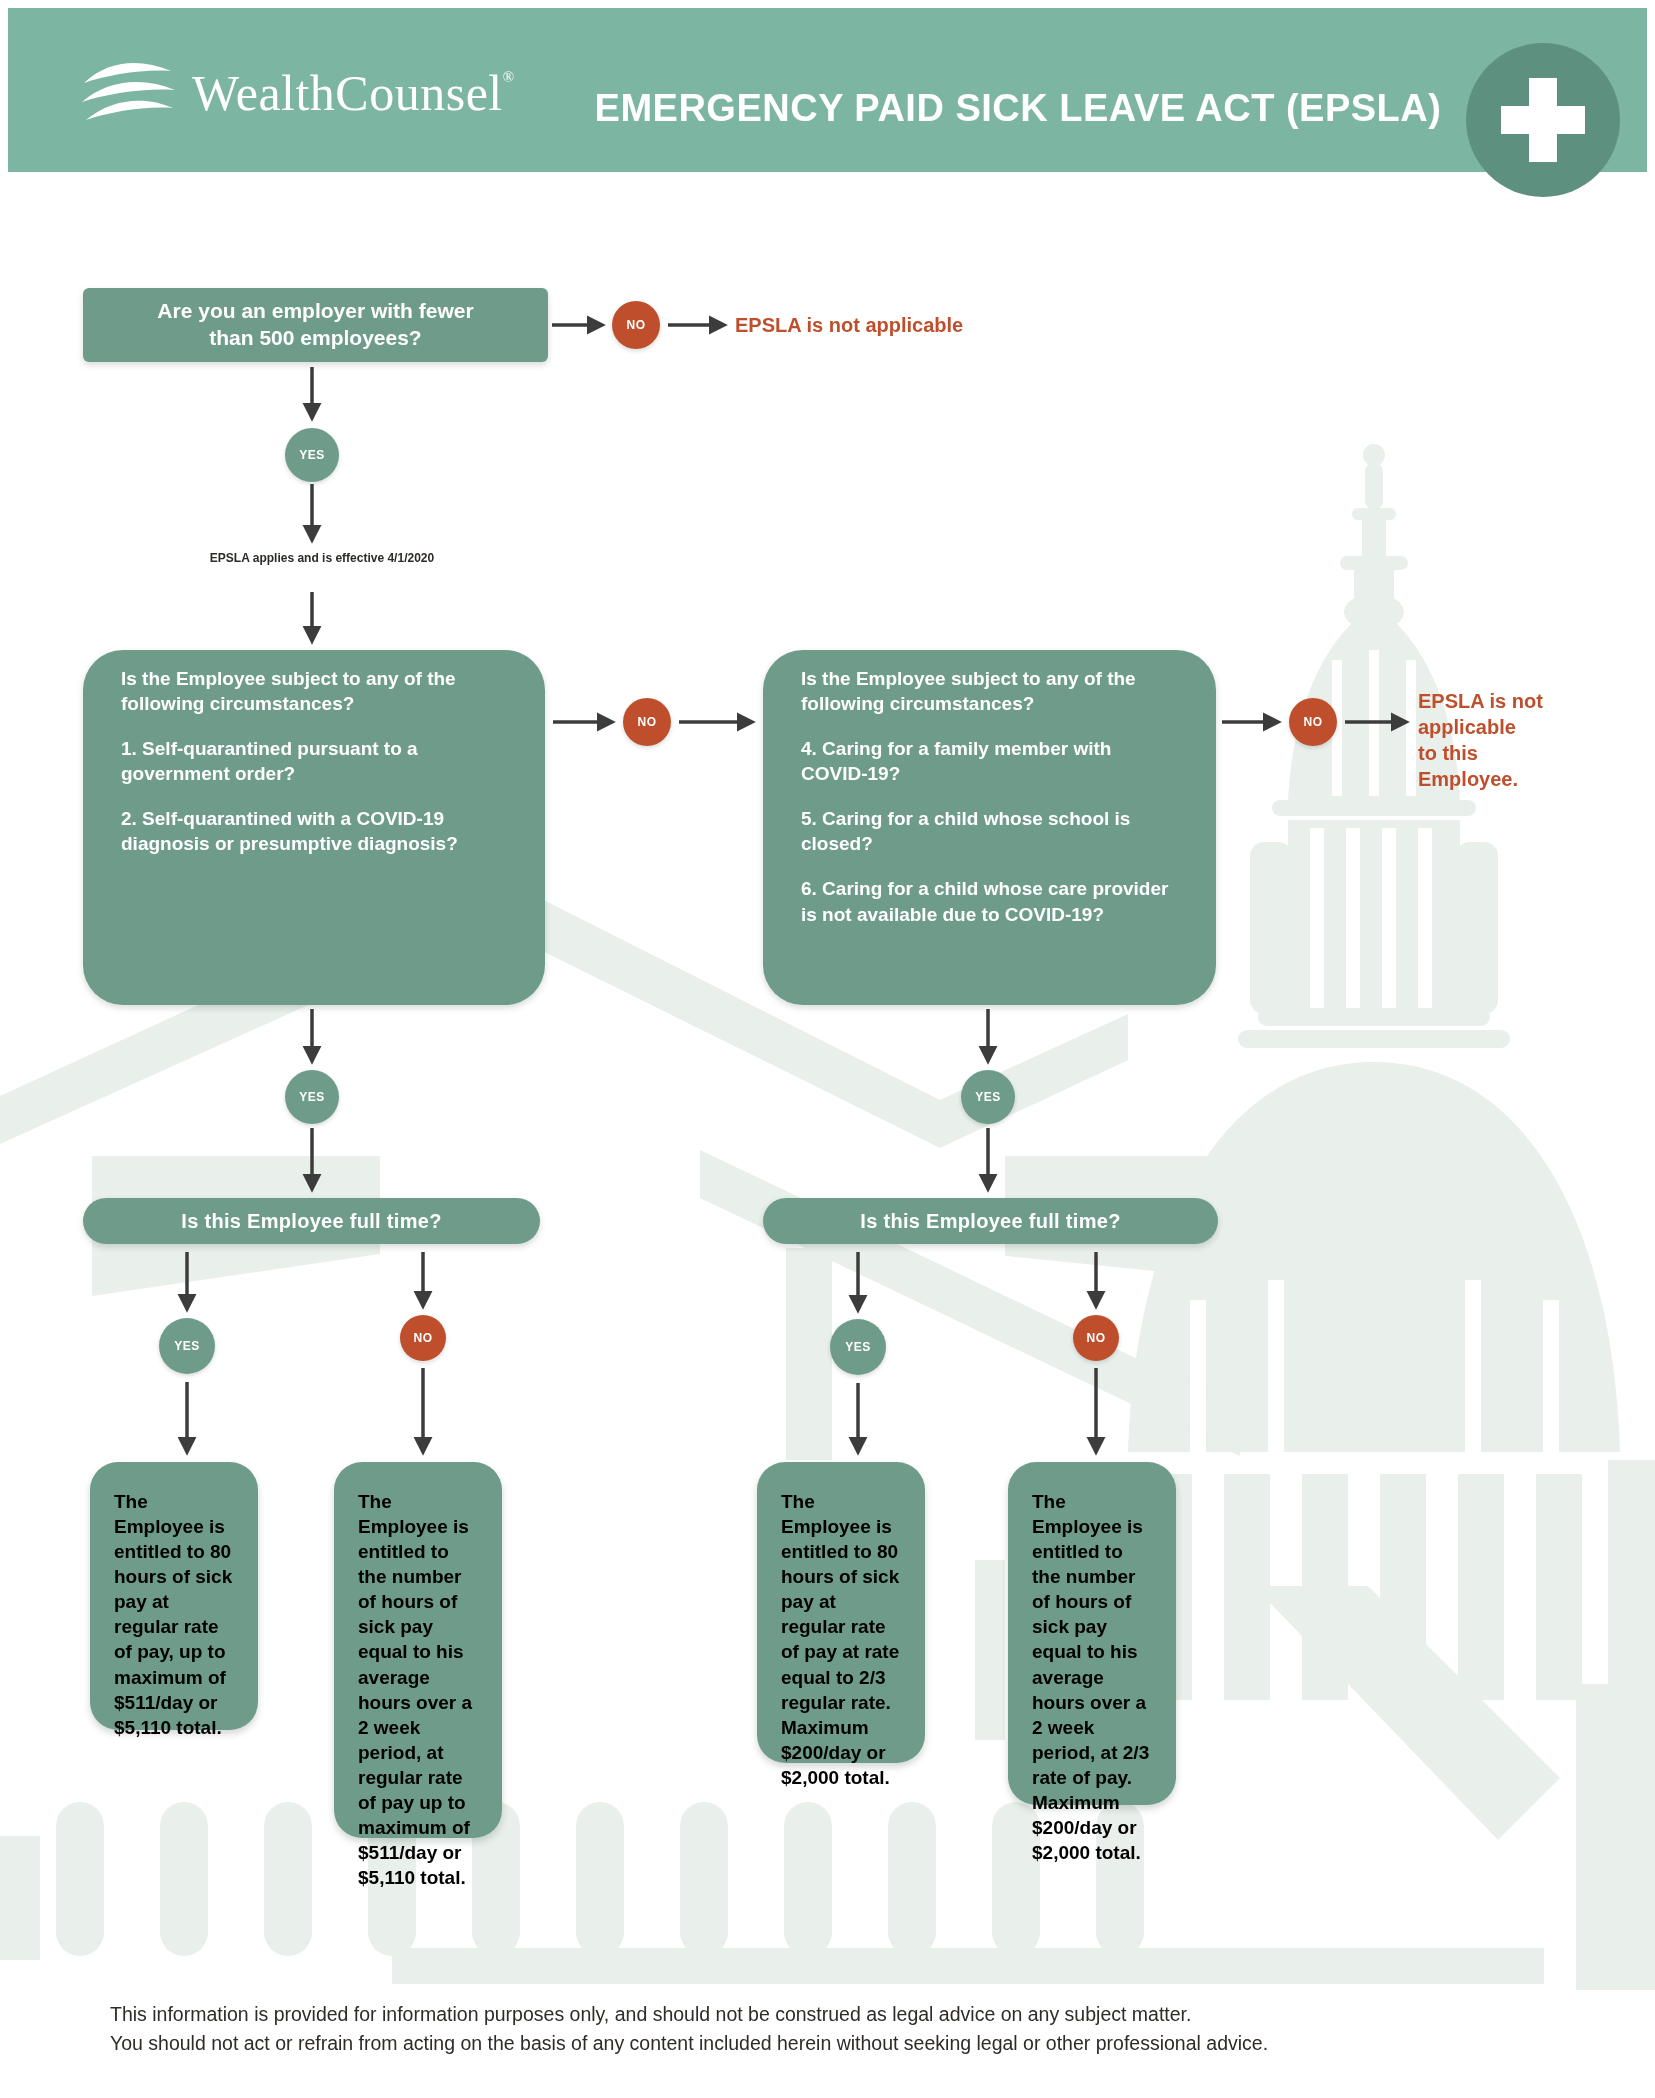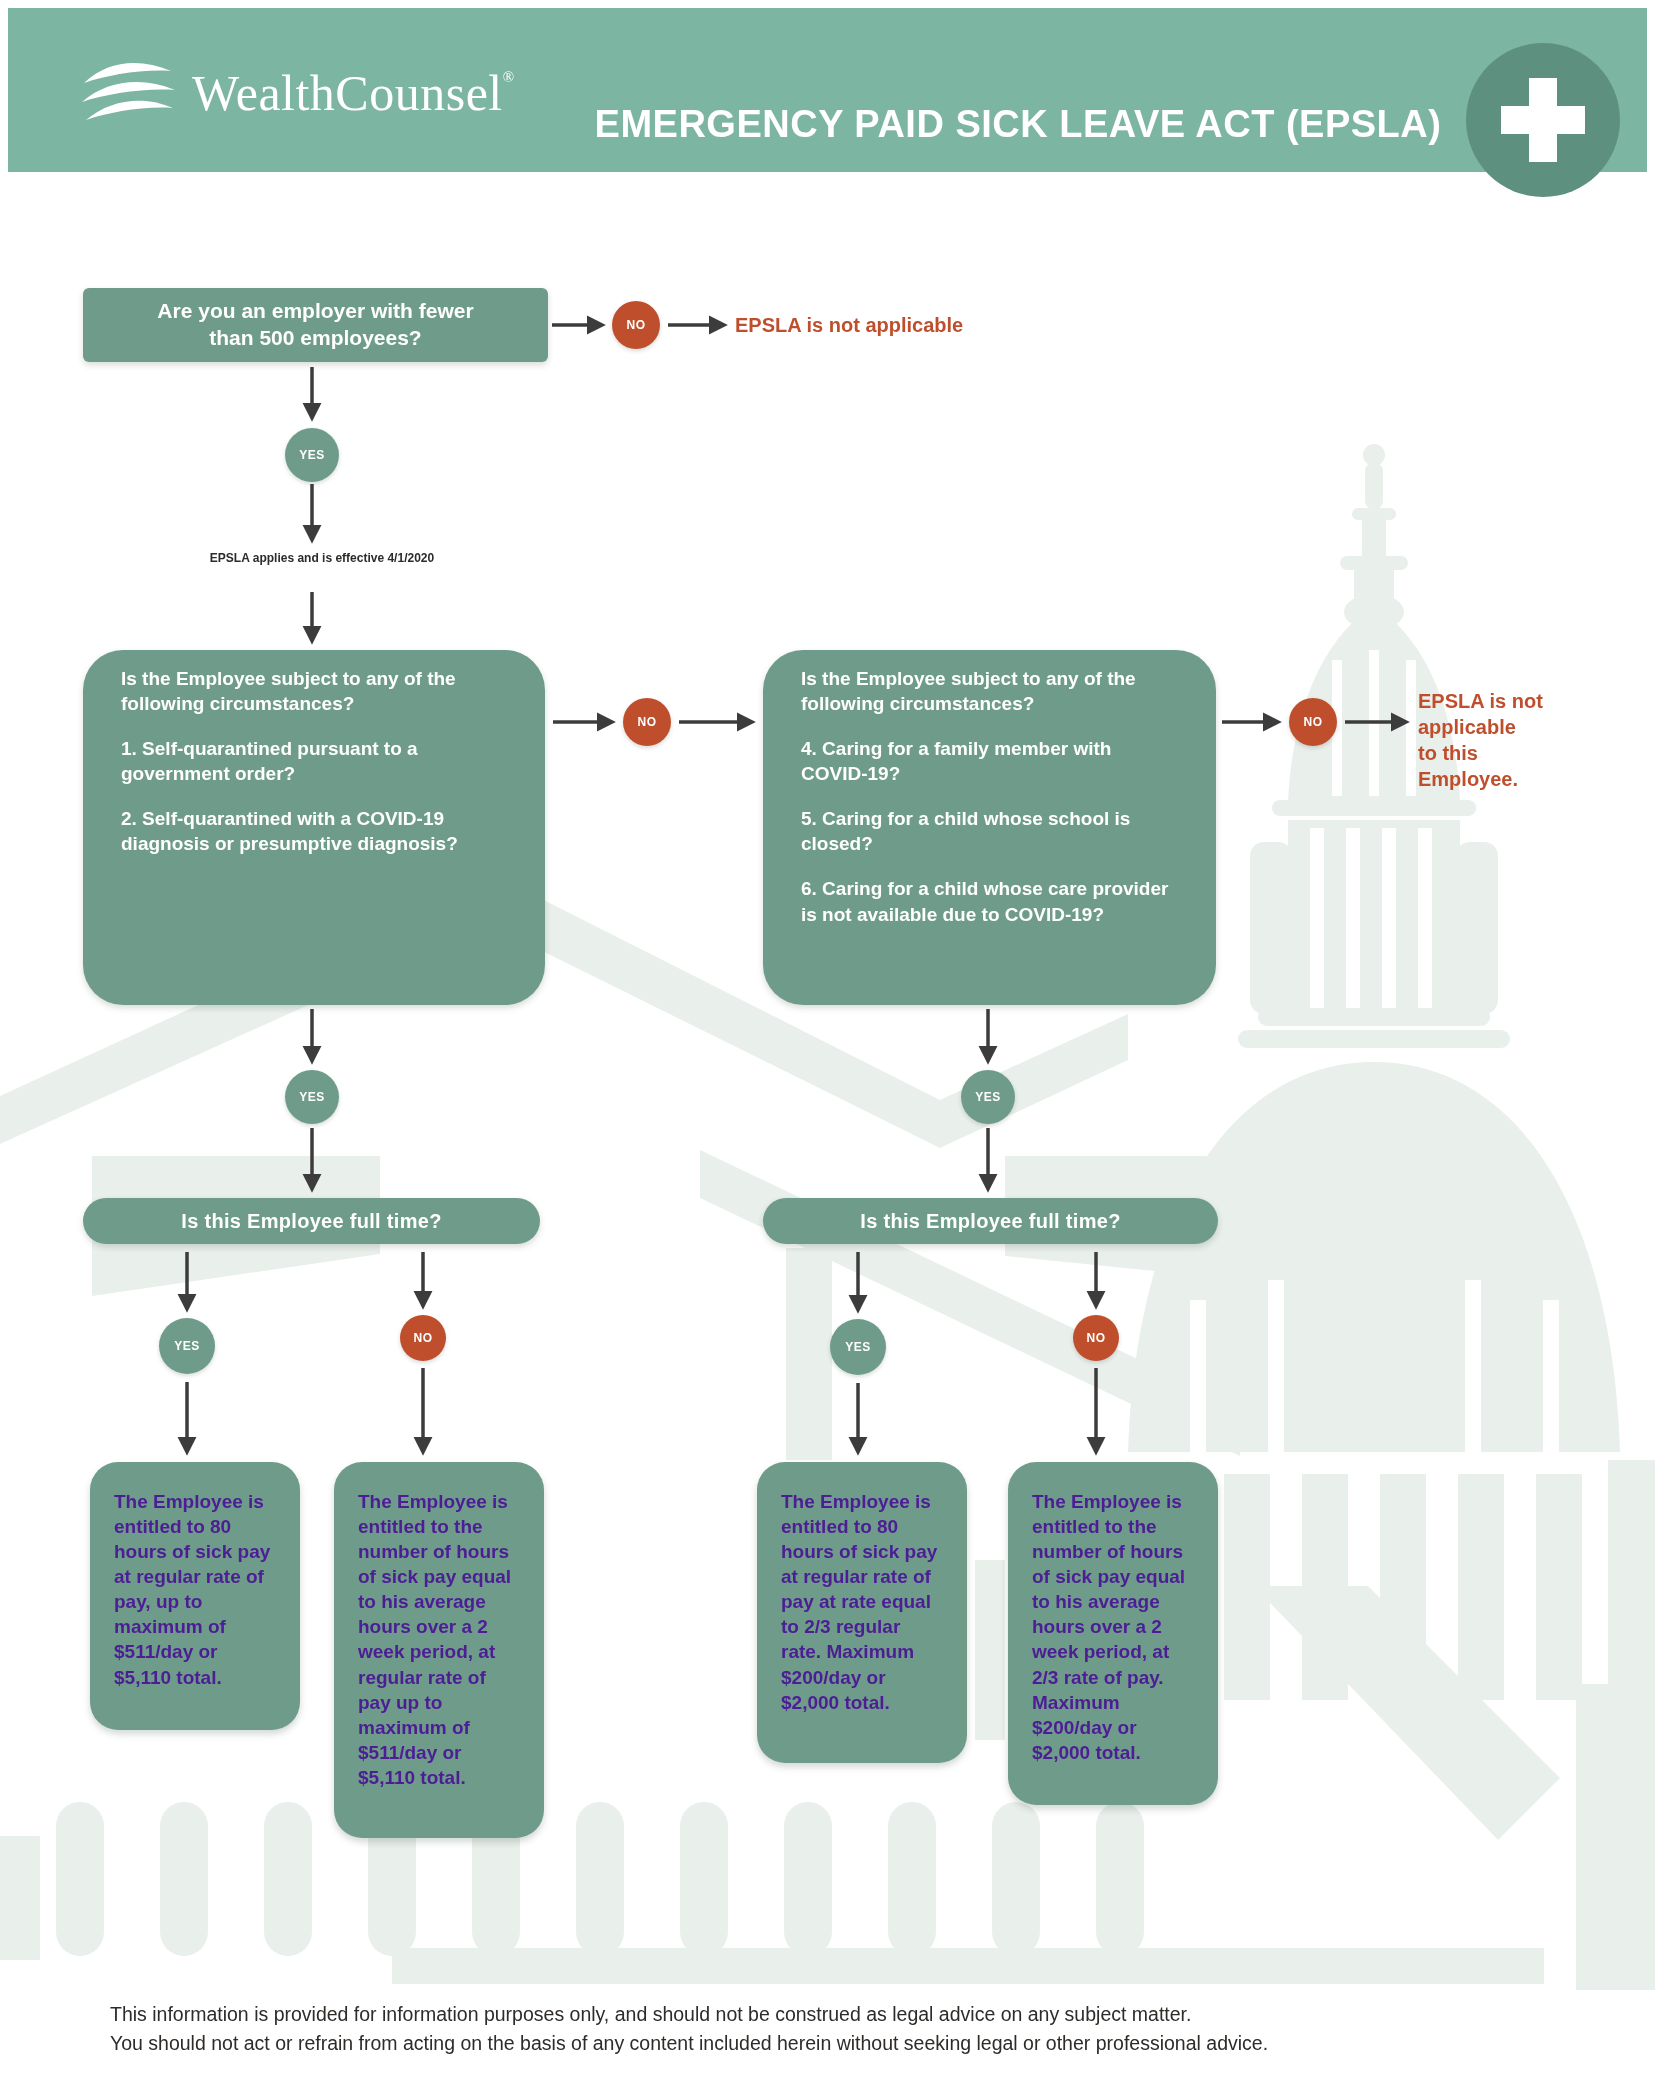--- a/index.html
+++ b/index.html
@@ -18,21 +18,21 @@
 
   
   #watermark{position:absolute;left:0;top:0;z-index:0;}
   #arrows{position:absolute;left:0;top:0;z-index:1;}
 
   
   .banner{position:absolute;left:8px;top:8px;width:1639px;height:164px;background:var(--banner);z-index:3;}
   .logo{position:absolute;left:70px;top:48px;display:flex;align-items:center;gap:14px;color:#fff;}
   .logo-text{font-family:"Liberation Serif",serif;font-size:50px;letter-spacing:0.5px;line-height:1;}
   .logo-tm{font-family:"Liberation Serif",serif;font-size:15px;vertical-align:28px;}
-  .page-title{position:absolute;left:570px;top:96px;width:880px;text-align:center;
+  .page-title{position:absolute;left:570px;top:80px;width:880px;text-align:center;
     color:#fff;font-weight:bold;font-size:38px;letter-spacing:0.5px;line-height:1.1;}
   .plus-badge{position:absolute;left:1466px;top:43px;width:154px;height:154px;border-radius:50%;
     background:var(--badge);z-index:4;}
   .plus-badge .ph{position:absolute;left:35px;top:63px;width:84px;height:28px;background:#fff;}
   .plus-badge .pv{position:absolute;left:63px;top:35px;width:28px;height:84px;background:#fff;}
 
   
   .node{position:absolute;background:var(--node);color:#fff;font-weight:bold;z-index:2;
     box-shadow:0 3px 6px rgba(40,60,52,0.18);}
   .qbox{left:83px;top:288px;width:465px;height:74px;border-radius:6px;
@@ -59,22 +59,22 @@
   #no-1{left:612px;top:301px;}
   #no-2{left:623px;top:698px;}
   #no-3{left:1289px;top:698px;}
   #no-4{left:400px;top:1315px;width:46px;height:46px;}
   #no-5{left:1073px;top:1315px;width:46px;height:46px;}
   .redtext{position:absolute;color:var(--red);font-weight:bold;z-index:2;font-size:20px;line-height:1.3;}
   #na-1{left:735px;top:312px;white-space:nowrap;}
   #na-2{left:1418px;top:688px;width:210px;white-space:pre-line;}
   .effective{position:absolute;left:92px;top:551px;width:460px;text-align:center;z-index:2;
     color:var(--ink);font-weight:bold;font-size:12px;}
-  .result{position:absolute;background:var(--node);color:#4c1d95;font-weight:bold;z-index:2;
-    width:210px;border-radius:28px;padding:27px 24px;font-size:19px;line-height:1.32;
+  .result{position:absolute;background:var(--node);color:#000000;font-weight:bold;z-index:2;
+    width:168px;border-radius:28px;padding:27px 24px;font-size:19px;line-height:1.32;
     box-shadow:0 4px 7px rgba(40,60,52,0.2);}
   #result-1{left:90px;top:1462px;height:268px;}
   #result-2{left:334px;top:1462px;height:376px;}
   #result-3{left:757px;top:1462px;height:301px;}
   #result-4{left:1008px;top:1462px;height:343px;}
 
   
   .footer{position:absolute;left:110px;top:2000px;width:1420px;z-index:2;
     color:var(--ink);font-size:19.5px;line-height:29px;font-weight:normal;}
 </style>

